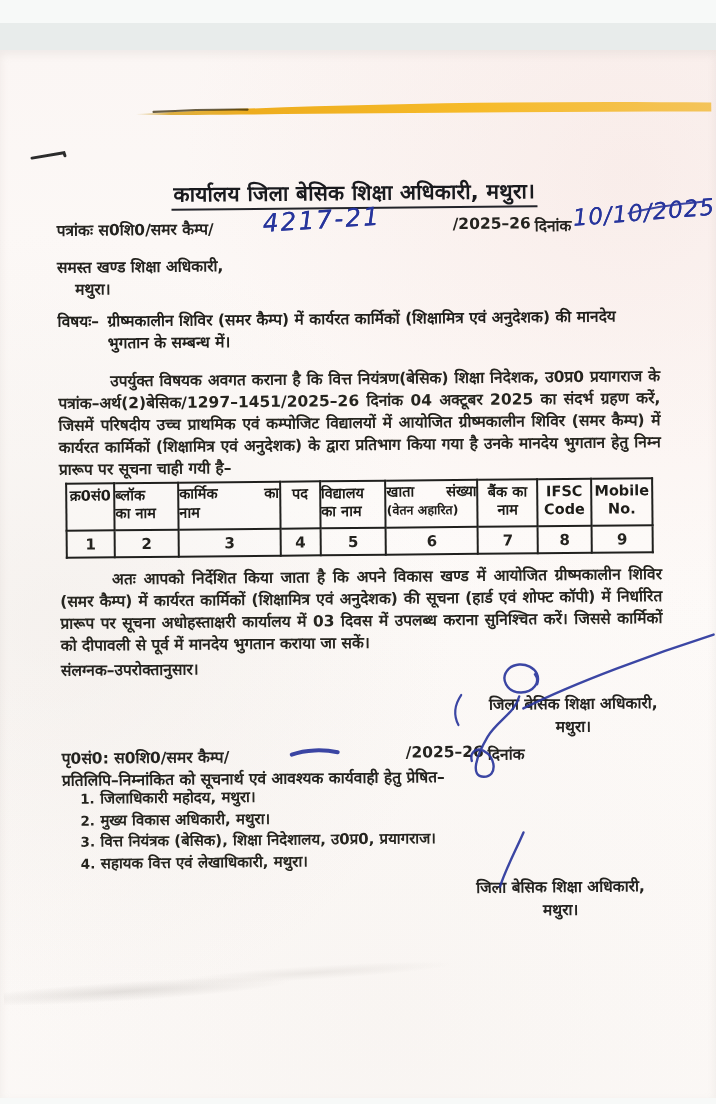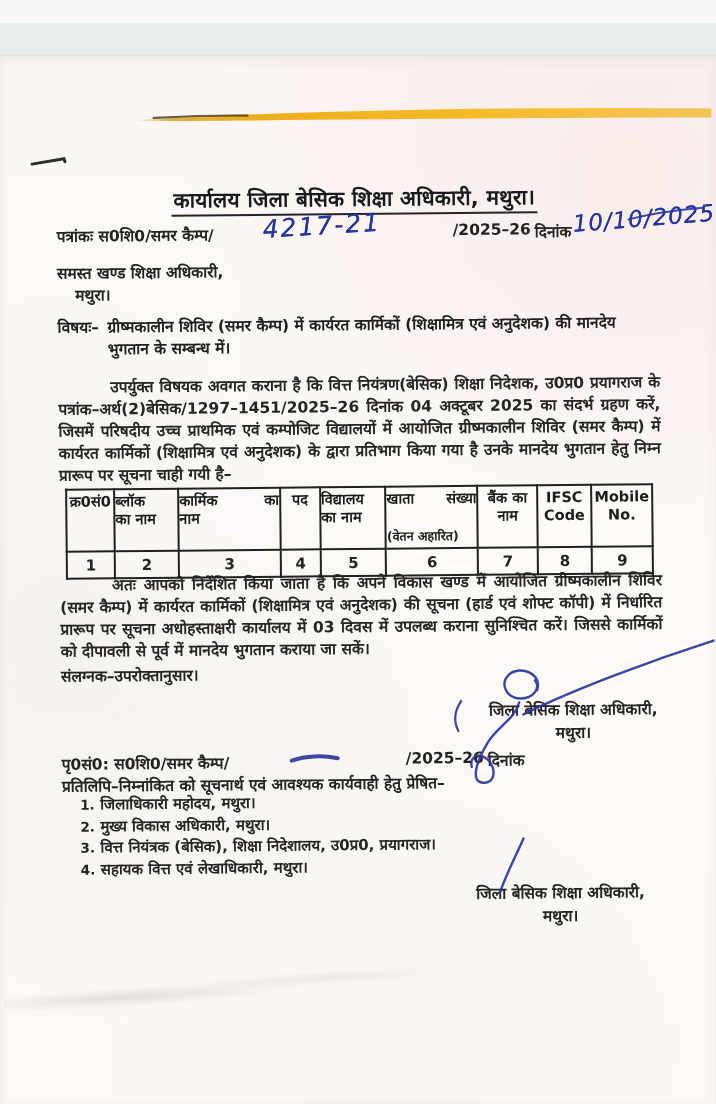--- a/index.html
+++ b/index.html
@@ -6,21 +6,21 @@
   html, body { background: #dfe3e2; }
   #screen {
     position: relative; width: 716px; height: 1104px;
     overflow: hidden; background: #f7f9f8;
     font-family: "DejaVu Sans", sans-serif;
     color: #1e1d1c;
   }
   .top-bar { position: absolute; left: 0; top: 0; width: 716px; height: 23px; background: #f7f9f8; }
   .gray-bar { position: absolute; left: 0; top: 23px; width: 716px; height: 33px; background: #e8eceb; border-bottom: 1px solid #dfe4e3; }
   .paper {
-    position: absolute; left: 0; top: 56px; width: 716px; height: 1048px;
+    position: absolute; left: 0; top: 50px; width: 716px; height: 1048px;
     background-color: #fcf8f6;
     background-image:
       radial-gradient(circle at 88% 12%, rgba(242,210,204,.28), transparent 40%),
       radial-gradient(circle at 8% 55%, rgba(228,222,216,.30), transparent 45%),
       radial-gradient(circle at 55% 92%, rgba(236,230,224,.22), transparent 50%),
       linear-gradient(180deg, #fbf6f4 0%, #fdfaf8 40%, #fcf9f7 100%);
     box-shadow: inset 0 4px 10px rgba(150,140,135,.12);
   }
   .page-content { position: absolute; inset: 0; transform: rotate(-0.55deg); }
   .abs { position: absolute; }
@@ -55,23 +55,23 @@
     border-collapse: collapse; table-layout: fixed;
     background: rgba(255,255,255,.25);
   }
   table.fmt th, table.fmt td { border: 2px solid #20201e; }
   table.fmt th {
     height: 47px; vertical-align: top; padding: 2px 0;
     font-size: 14.5px; line-height: 18px; font-weight: 700; color: #1d1c18;
     text-align: left;
   }
   table.fmt th .l1, table.fmt th .l2 { display: block; }
-  table.fmt th .small { font-size: 12.5px; font-weight: 600; margin-top: 20px; }
+  table.fmt th .small { font-size: 12.5px; font-weight: 600; }
   table.fmt th.c, table.fmt td { text-align: center; }
-  table.fmt th.j .l1 { text-align: justify; text-align-last: justify; }
+  table.fmt th.j .l1 { text-align: justify; text-align-last: justify; font-family: Liberation Mono, monospace; }
   table.fmt td { height: 27px; font-size: 15px; font-weight: 600; color: #24231f; vertical-align: middle; }
 
   .sig-block { text-align: center; font-size: 15.5px; line-height: 23px; font-weight: 600; color: #242320; }
   .copies-list { left: 60px; top: 736px; width: 560px; font-size: 15px; line-height: 21.5px; font-weight: 600; color: #26251f; }
   .copy-row { padding-left: 18px; }
   .copy-num { display: inline-block; width: 20px; font-size: 13.5px; }
 
   .smudge {
     left: 0; top: 905px; width: 480px; height: 70px;
     background:

